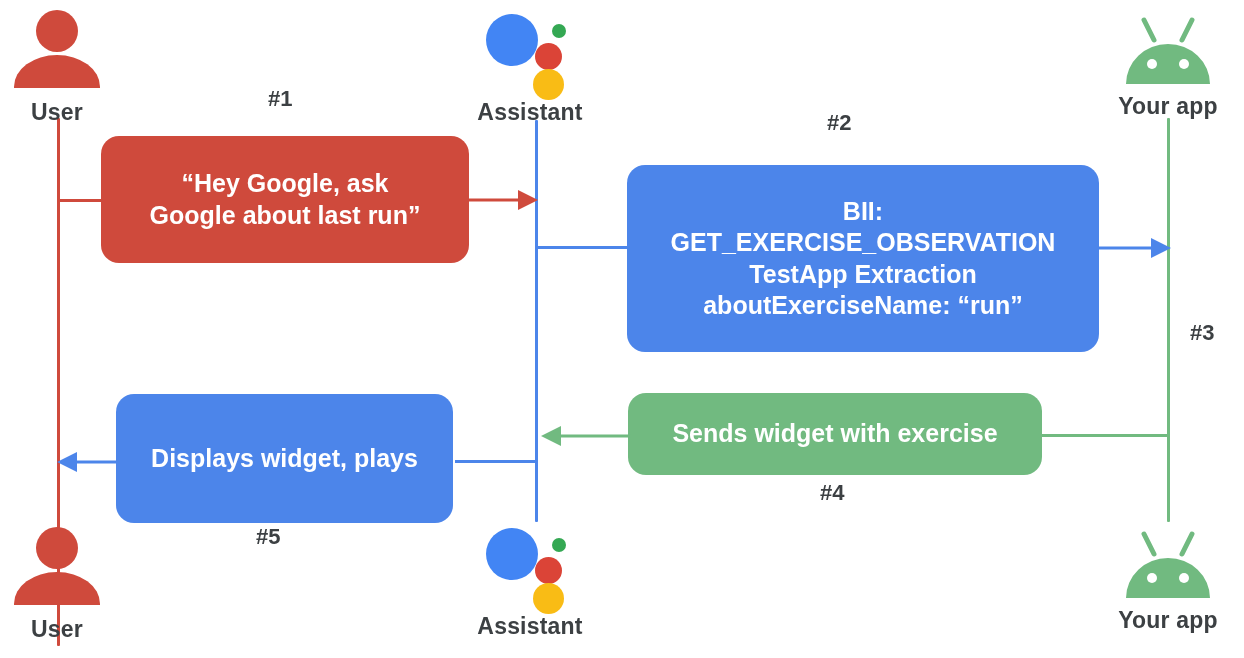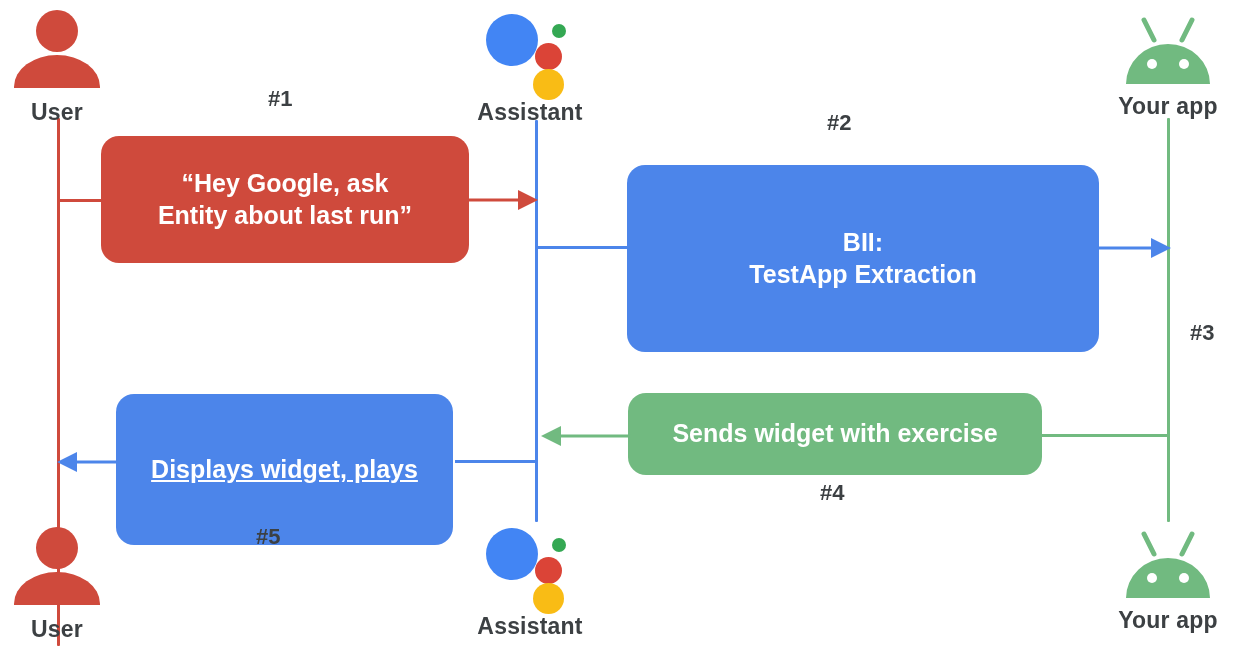--- a/index.html
+++ b/index.html
@@ -199,39 +199,41 @@
       </svg>
     </div>
     <div class="actor-label">Your app</div>
   </div>
 
   <div class="connector red" style="left:57px; top:199px; width:60px;"></div>
 
   <div class="msgbox red" style="left:101px; top:136px; width:368px; height:127px; font-size:25px;">
     <div class="txt">
       <span>“Hey Google, ask</span>
-      <span>Entity about last run”</span>
+      <span>Google about last run”</span>
     </div>
   </div>
 
   <div class="arrow" style="left:466px; top:188px; width:74px;">
     <svg width="74" height="24" viewBox="0 0 74 24">
       <line x1="0" y1="12" x2="56" y2="12" stroke="#CF4A3C" stroke-width="3"></line>
       <polygon points="52,2 72,12 52,22" fill="#CF4A3C"></polygon>
     </svg>
   </div>
 
   <div class="steplabel" style="left:268px; top:86px;">#1</div>
 
   <div class="connector blue" style="left:535px; top:246px; width:95px;"></div>
 
   <div class="msgbox blue" style="left:627px; top:165px; width:472px; height:187px; font-size:25px;">
     <div class="txt">
       <span>BII:</span>
+      <span>GET_EXERCISE_OBSERVATION</span>
       <span>TestApp Extraction</span>
+      <span>aboutExerciseName: “run”</span>
     </div>
   </div>
 
   <div class="arrow" style="left:1097px; top:236px; width:80px;">
     <svg width="80" height="24" viewBox="0 0 80 24">
       <line x1="0" y1="12" x2="58" y2="12" stroke="#4C85EA" stroke-width="3"></line>
       <polygon points="54,2 74,12 54,22" fill="#4C85EA"></polygon>
     </svg>
   </div>
 
@@ -251,21 +253,21 @@
     <svg width="96" height="24" viewBox="0 0 96 24">
       <line x1="22" y1="12" x2="96" y2="12" stroke="#71BA80" stroke-width="3"></line>
       <polygon points="26,2 6,12 26,22" fill="#71BA80"></polygon>
     </svg>
   </div>
 
   <div class="steplabel" style="left:820px; top:480px;">#4</div>
 
   <div class="connector blue" style="left:455px; top:460px; width:82px;"></div>
 
-  <div class="msgbox blue" style="left:116px; top:394px; width:337px; height:151px; font-size:25px;text-decoration:underline;">
+  <div class="msgbox blue" style="left:116px; top:394px; width:337px; height:129px; font-size:25px;">
     <div class="txt">
       <span>Displays widget, plays</span>
     </div>
   </div>
 
   <div class="arrow" style="left:57px; top:450px; width:70px;">
     <svg width="70" height="24" viewBox="0 0 70 24">
       <line x1="16" y1="12" x2="70" y2="12" stroke="#4C85EA" stroke-width="3"></line>
       <polygon points="20,2 0,12 20,22" fill="#4C85EA"></polygon>
     </svg>

